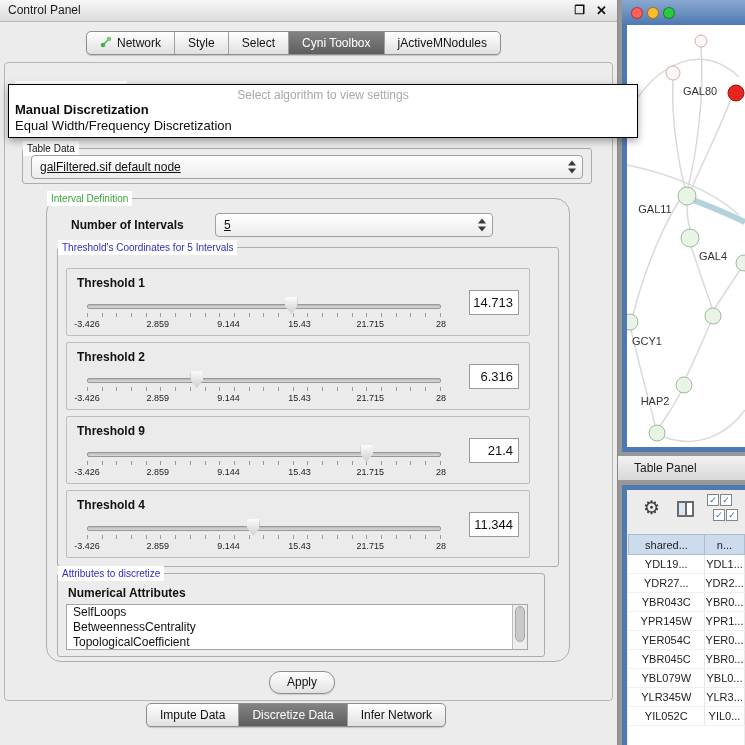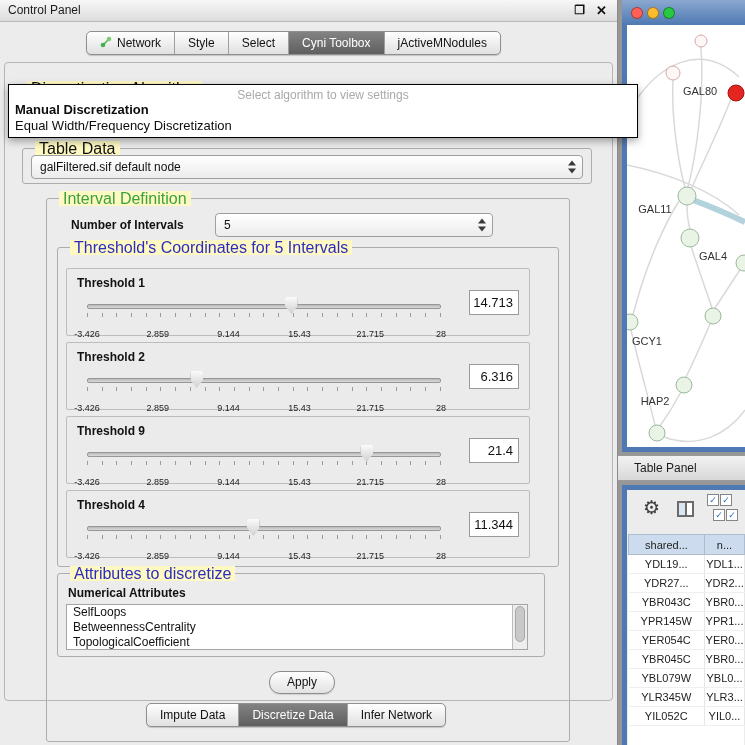--- a/index.html
+++ b/index.html
@@ -17,52 +17,52 @@
   .seg-tabs { position:absolute; display:flex; height:24px; font-size:12px; border:1px solid #8f8f8f; border-radius:5px; background:linear-gradient(#ffffff,#e0e0e0); box-shadow:0 1px 1px rgba(0,0,0,.18); overflow:hidden; }
   .tab { display:flex; align-items:center; gap:5px; padding:0 13px; border-right:1px solid #9f9f9f; color:#111; white-space:nowrap; }
   .tab:last-child { border-right:none; }
   .tab.active { background:linear-gradient(#838383,#5e5e5e); color:#fff; }
   #top-tabs { left:86px; top:31px; }
   #bottom-tabs { left:146px; top:703px;text-align:right; }
 
   #main-box { position:absolute; left:4px; top:62px; width:609px; height:639px; border:1px solid #b5b5b5; border-radius:4px; }
 
   .titled { position:absolute; border:1px solid #adadad; border-radius:3px; }
-  .legend { position:absolute; top:-8px; left:12px; background:#fef9c3; padding:0 4px; font-size:16px; line-height:15px; color:#111; white-space:nowrap; }
+  .legend { position:absolute; top:-8px; left:0; background:#ffffff; padding:0 4px; font-size:10px; line-height:15px; color:#111; white-space:nowrap; }
   .legend.green { color:#3aa23a; }
   .legend.blue  { color:#2c2cc0; }
 
   .combo { position:absolute; border:1px solid #9f9f9f; border-radius:4px; background:linear-gradient(#ffffff,#ececec); font-size:12px; color:#111; }
-  .combo .val { position:absolute; left:8px; top:0; line-height:22px; white-space:nowrap; }
+  .combo .val { position:absolute; left:8px; top:0; line-height:22px; white-space:nowrap;text-decoration:underline; }
   .stepper { position:absolute; right:6px; top:50%; transform:translateY(-50%); width:8px; height:13px; }
   .stepper::before { content:""; position:absolute; top:0; left:0; border-left:4px solid transparent; border-right:4px solid transparent; border-bottom:5px solid #3a3a3a; }
   .stepper::after  { content:""; position:absolute; bottom:0; left:0; border-left:4px solid transparent; border-right:4px solid transparent; border-top:5px solid #3a3a3a; }
 
   #algo-group { left:14px; top:88px; width:588px; height:46px; }
   #algo-combo { left:22px; top:98px; width:558px; height:26px; border-radius:6px; z-index:2; }
   #algo-popup { position:absolute; left:8px; top:84px; width:630px; height:54px; background:#fff; border:1px solid #000000; box-shadow:0 3px 8px rgba(0,0,0,.35); z-index:6; }
   .popup-placeholder { text-align:center; color:#a9a9a9; font-size:12px; padding-top:3px; height:17px; }
   .popup-option { padding:0 6px; height:16px; line-height:16px; font-size:13px; color:#0d0d0d; }
   .popup-option.bold { font-weight:bold; }
 
   #tabledata-group { left:22px; top:148px; width:570px; height:36px; }
   #tabledata-combo { left:8px; top:6px; width:552px; height:24px; }
 
-  #interval-group { left:46px; top:198px; width:524px; height:544px; }
+  #interval-group { left:46px; top:198px; width:524px; height:464px;border-radius:15px; }
   #num-label { position:absolute; left:24px; top:19px; font-size:12px; font-weight:bold; color:#111; }
   #num-combo { left:168px; top:14px; width:278px; height:24px; }
 
   #thr-group { left:10px; top:48px; width:502px; height:320px; }
   .thr-row { position:absolute; left:8px; width:464px; height:68px; border:1px solid #bdbdbd; border-radius:2px; background:#ebebeb; }
   .thr-label { position:absolute; left:10px; top:7px; font-size:12px; font-weight:bold; color:#111; }
   .thr-slider { position:absolute; left:20px; top:27px; width:354px; height:36px; }
   .track { position:absolute; left:0; right:0; top:8px; height:5px; background:linear-gradient(#b9b9b9,#dadada); border:1px solid #979797; border-radius:2px; }
   .ticks { position:absolute; left:0; right:0; top:17px; height:4px;
            background-image:repeating-linear-gradient(90deg,#9a9a9a 0,#9a9a9a 1px,transparent 1px,transparent 14.7px); }
-  .ticklabels { position:absolute; left:0; right:0; top:33px; height:12px; font-size:9px; color:#222; }
+  .ticklabels { position:absolute; left:0; right:0; top:23px; height:12px; font-size:9px; color:#222; }
   .ticklabels span { position:absolute; transform:translateX(-50%); white-space:nowrap; }
   .thumb { position:absolute; top:1px; width:13px; height:17px; transform:translateX(-50%);
            background:linear-gradient(#fbfbfb,#cfcfcf);
            clip-path:polygon(12% 0,88% 0,100% 12%,100% 52%,50% 100%,0 52%,0 12%);
            filter:drop-shadow(0 0 1px #6f6f6f); z-index:2; }
   .thr-value { position:absolute; right:10px; top:21px; width:50px; height:25px; background:#fff; border:1px solid #9a9a9a; font-size:13px; line-height:23px; text-align:right; padding-right:5px; color:#111; }
 
   #attr-group { left:10px; top:374px; width:488px; height:84px; }
   #attr-label { position:absolute; left:10px; top:12px; font-size:12px; font-weight:bold; color:#111; }
   .listbox { position:absolute; left:8px; top:30px; width:462px; height:46px; background:#fff; border:1px solid #a5a5a5; overflow:hidden; }

